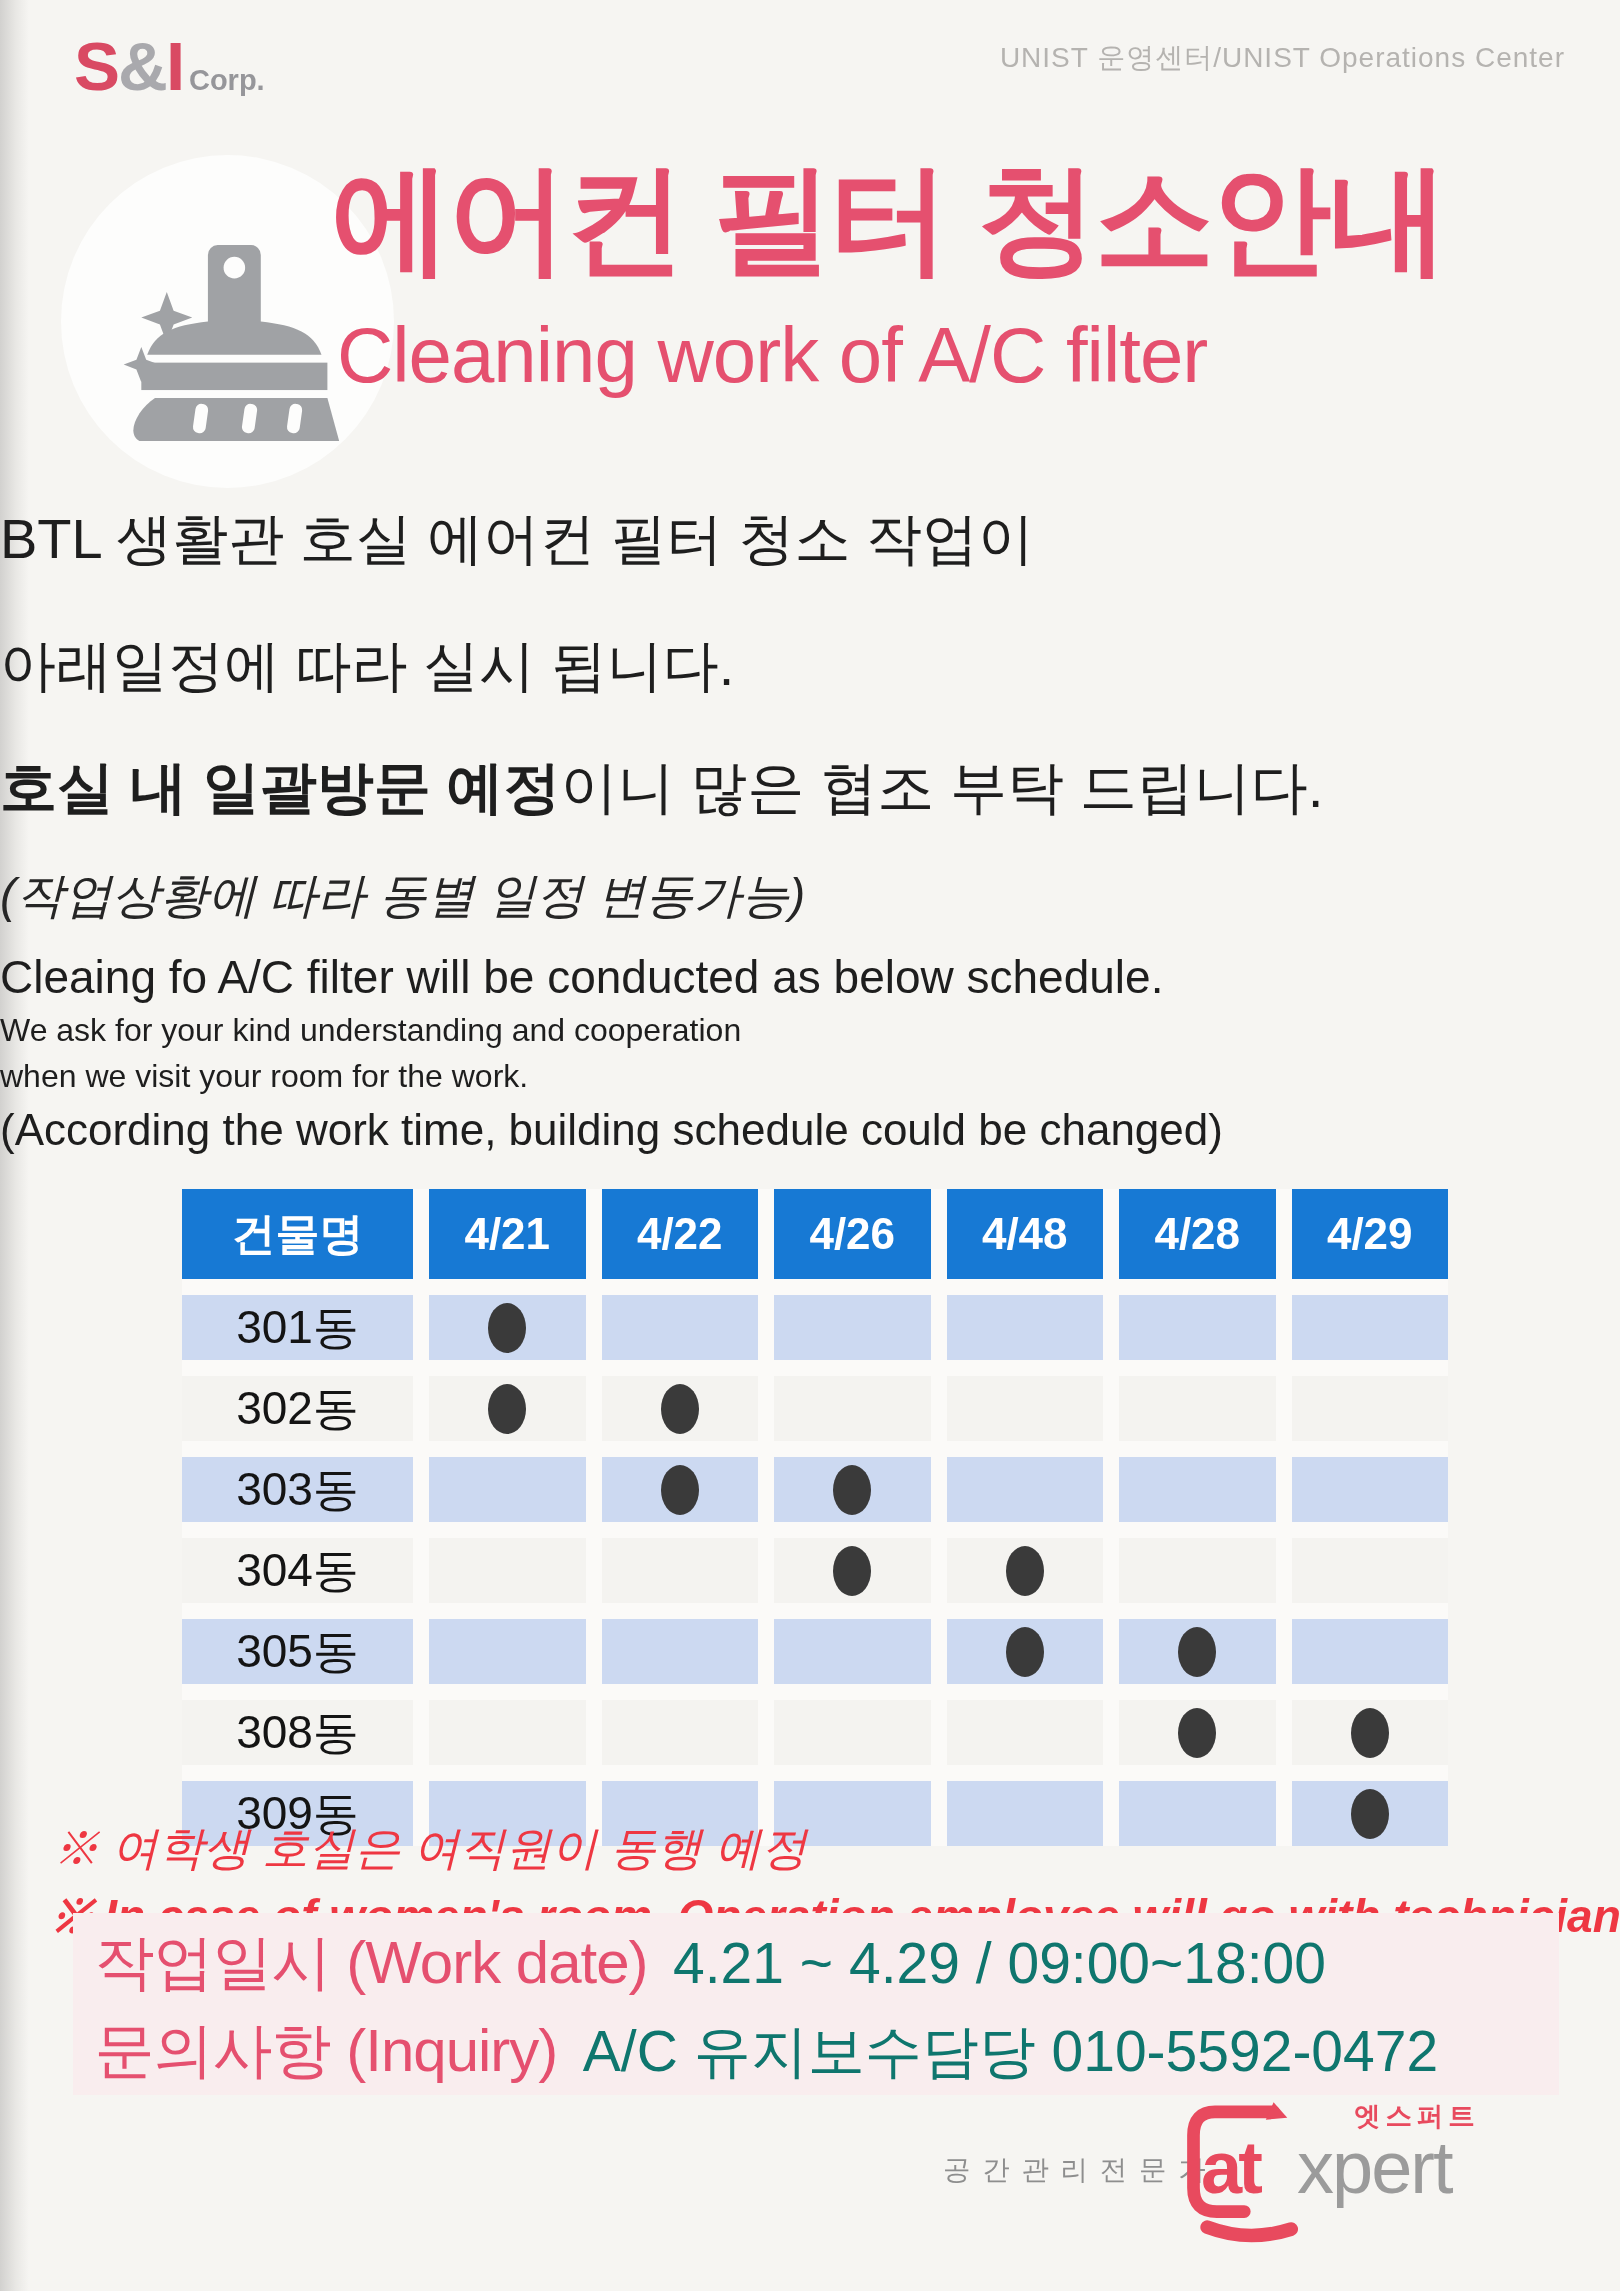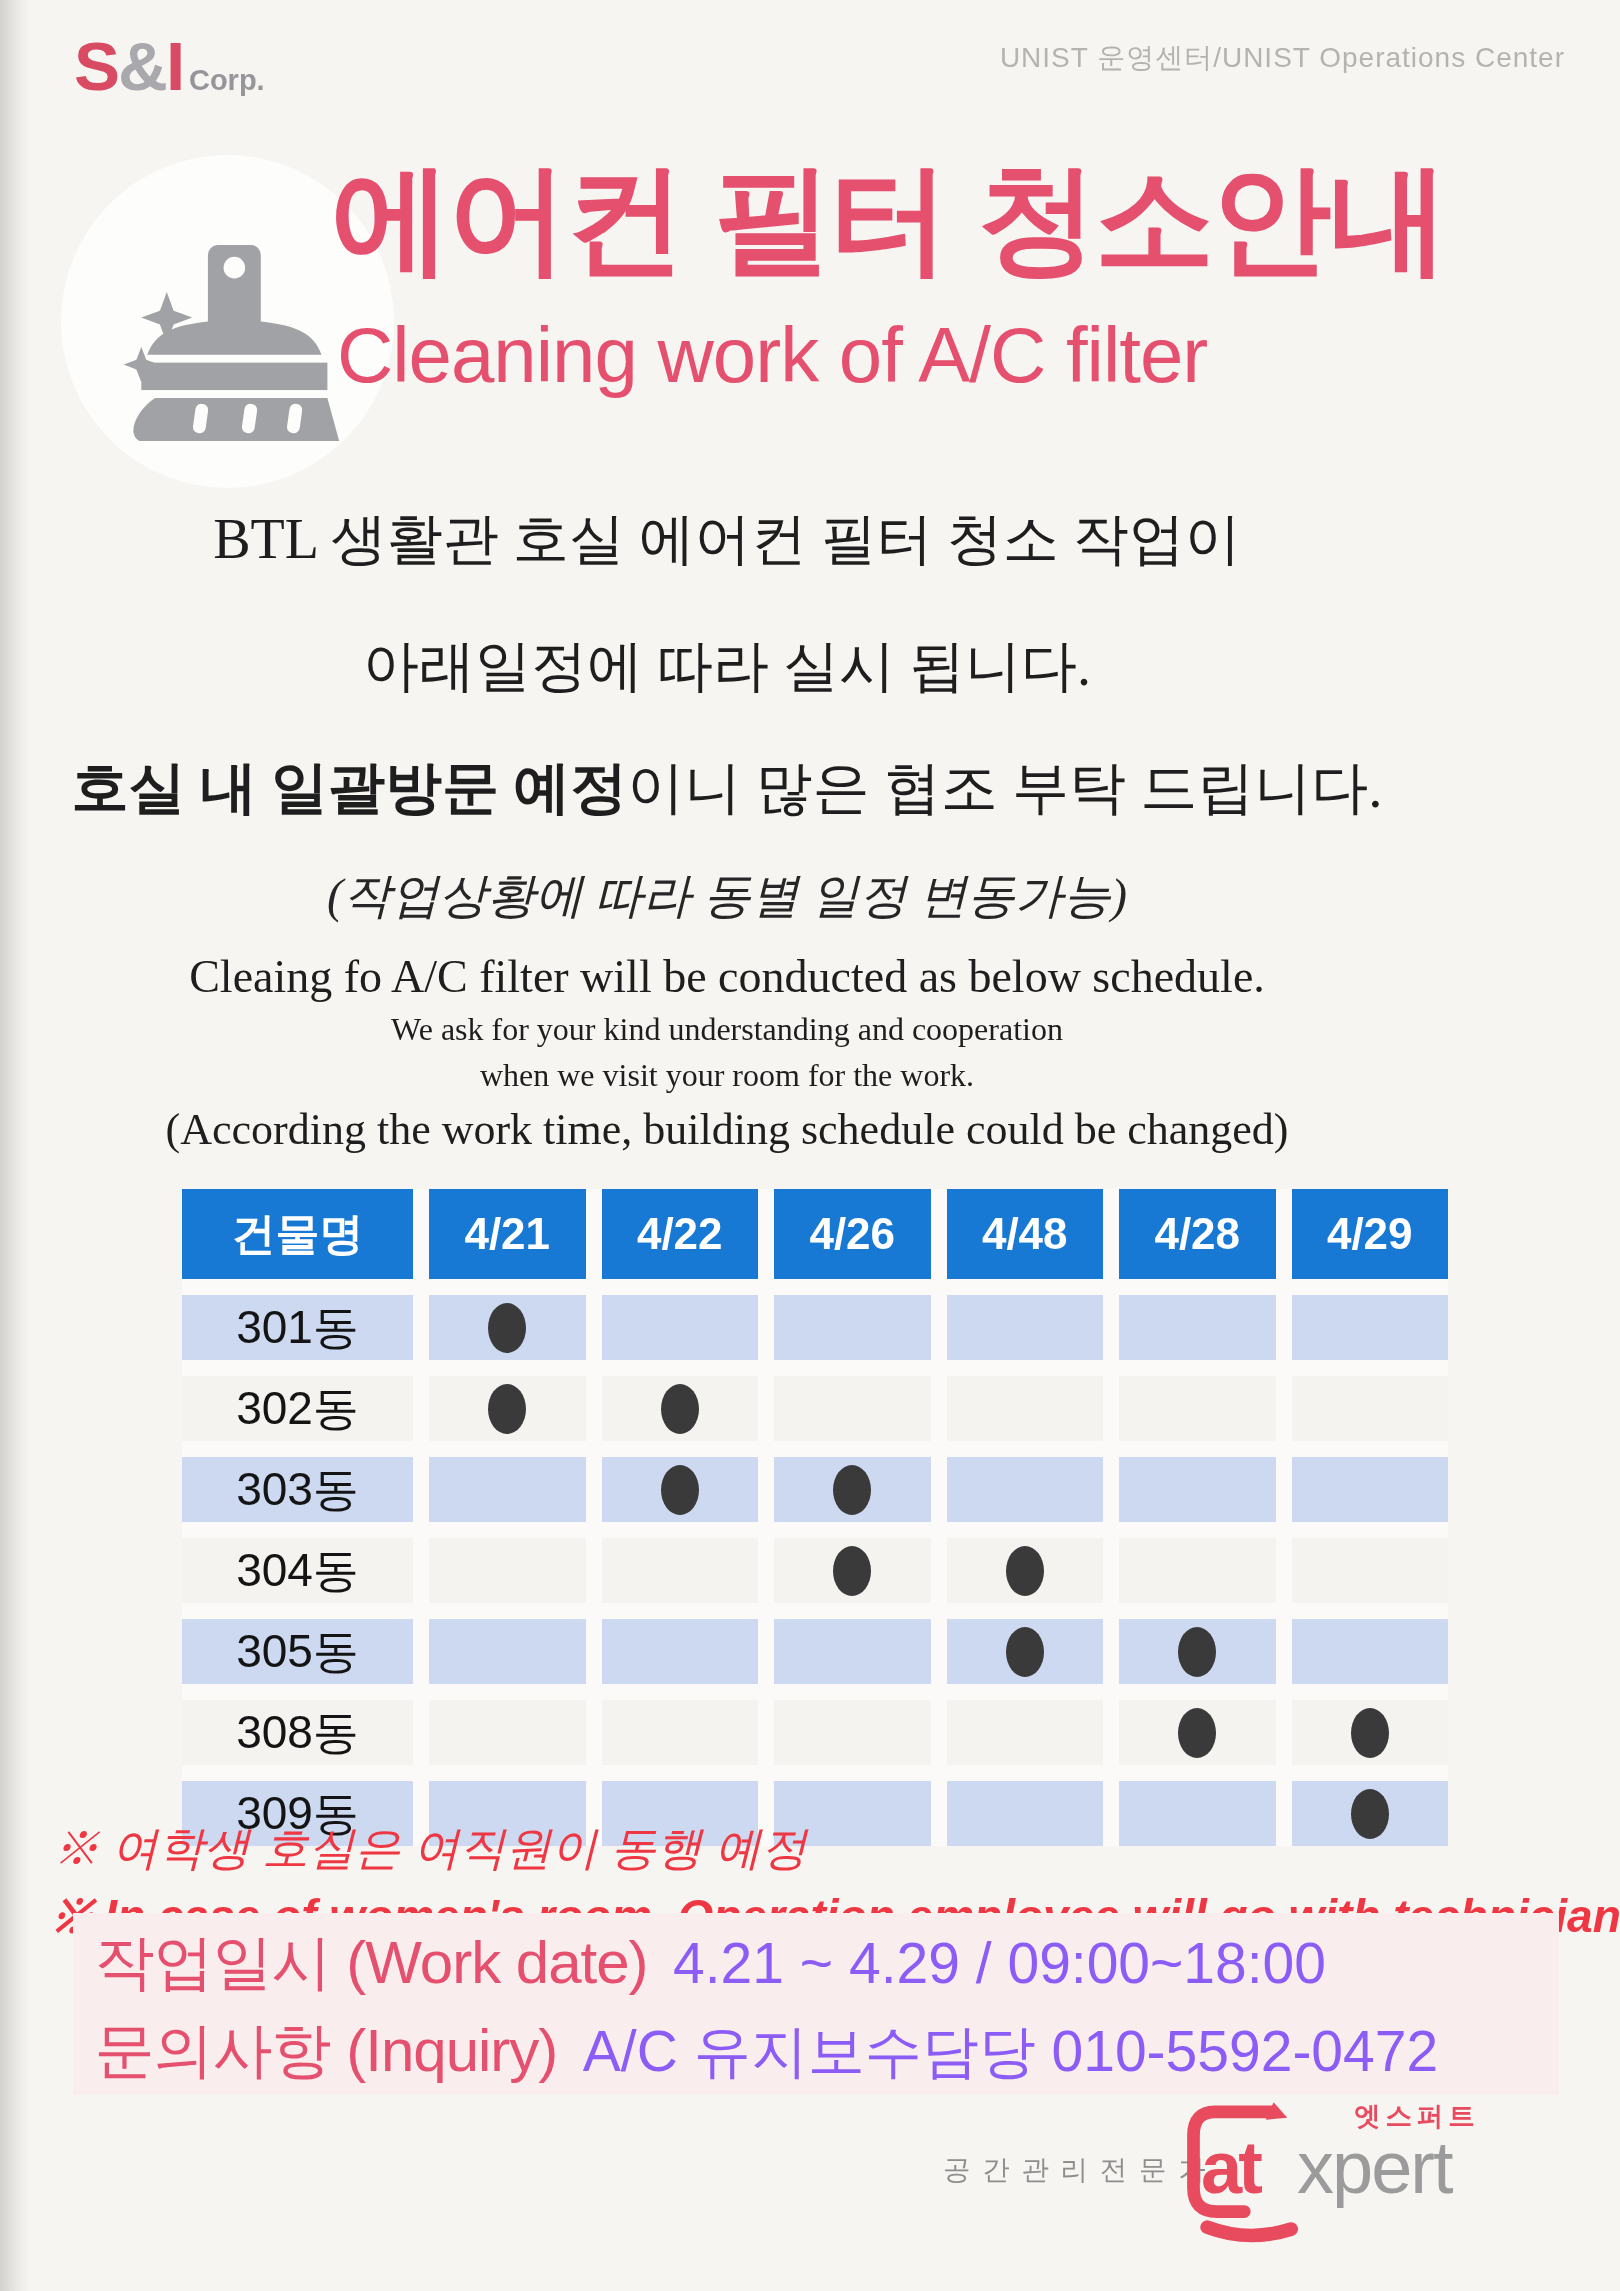--- a/index.html
+++ b/index.html
@@ -16,21 +16,21 @@
   .si-corp{color:#96969a;font-size:29px;font-weight:bold;margin-left:5.9px;}
   .ops-center{position:absolute;right:55px;top:39px;font-size:28px;color:#b5b3b0;letter-spacing:1px;}
 
   
   .icon-circle{position:absolute;left:61px;top:155px;width:333px;height:333px;border-radius:50%;background:#fdfdfc;}
   .titles{position:absolute;left:331px;top:139px;width:1235px;}
   .title-kr{margin:0;font-size:120px;font-weight:bold;color:var(--pink);letter-spacing:-2.9px;white-space:nowrap;}
   .title-en{margin:7.8px 0 0 5.9px;font-size:78px;font-weight:400;color:var(--pink);letter-spacing:-1px;white-space:nowrap;}
 
   
-  .body-text{position:absolute;left:0;top:502px;width:1454px;text-align:center;color:#1e1e1e;font-family:Liberation Serif, serif;}
+  .body-text{position:absolute;left:0;top:502px;width:1454px;color:#1e1e1e;}
   .body-text p{margin:0;white-space:nowrap;}
   .kr1{font-size:56px;}
   .kr2{font-size:56px;margin-top:51px !important;}
   .kr3{font-size:57px;margin-top:45px !important;}
   .kr3 strong{font-weight:bold;}
   .kr-note{font-size:48px;font-style:italic;margin-top:37px !important;color:#262626;}
   .en1{font-size:46px;margin-top:21.6px !important;}
   .en2,.en3{font-size:32px;margin-top:8.8px !important;}
   .en4{font-size:44px;margin-top:9.8px !important;}
 
@@ -49,21 +49,21 @@
   .note-red{position:absolute;left:53px;color:var(--red);font-style:italic;white-space:nowrap;}
   .note-red.kr{top:1772px;font-size:46px;}
   .note-red.en{top:1837px;font-size:46px;font-weight:bold;}
 
   
   .info-box{position:absolute;left:73px;top:1913px;width:1486px;height:182px;background:#f9edee;}
   .info-line{position:absolute;left:21.6px;white-space:nowrap;}
   .info-line.l1{top:9.8px;}
   .info-line.l2{top:98px;}
   .info-label{font-size:60px;color:var(--pink);letter-spacing:-1px;}
-  .info-value{font-size:57px;color:#8b5cf6;margin-left:25.5px;}
+  .info-value{font-size:57px;color:#0f766e;margin-left:25.5px;}
 
   
   .tagline{position:absolute;left:943px;top:2152px;font-size:27.4px;color:#8e8e8e;letter-spacing:11.8px;white-space:nowrap;}
   .atxpert{position:absolute;left:1172px;top:2098px;width:392px;height:176px;}
   .at-bubble{position:absolute;left:0;top:0;width:127px;height:147px;}
   .at-text{position:absolute;left:29px;top:27.4px;font-size:74px;font-weight:bold;color:var(--logo-pink);letter-spacing:-3.9px;}
   .xpert-text{position:absolute;left:125px;top:27.4px;font-size:74px;font-weight:normal;color:#9b9b9b;letter-spacing:-2px;}
   .kr-small{position:absolute;left:182px;top:0px;font-size:26.5px;font-weight:bold;color:var(--logo-pink);letter-spacing:4.9px;}
 </style>
 </head>

